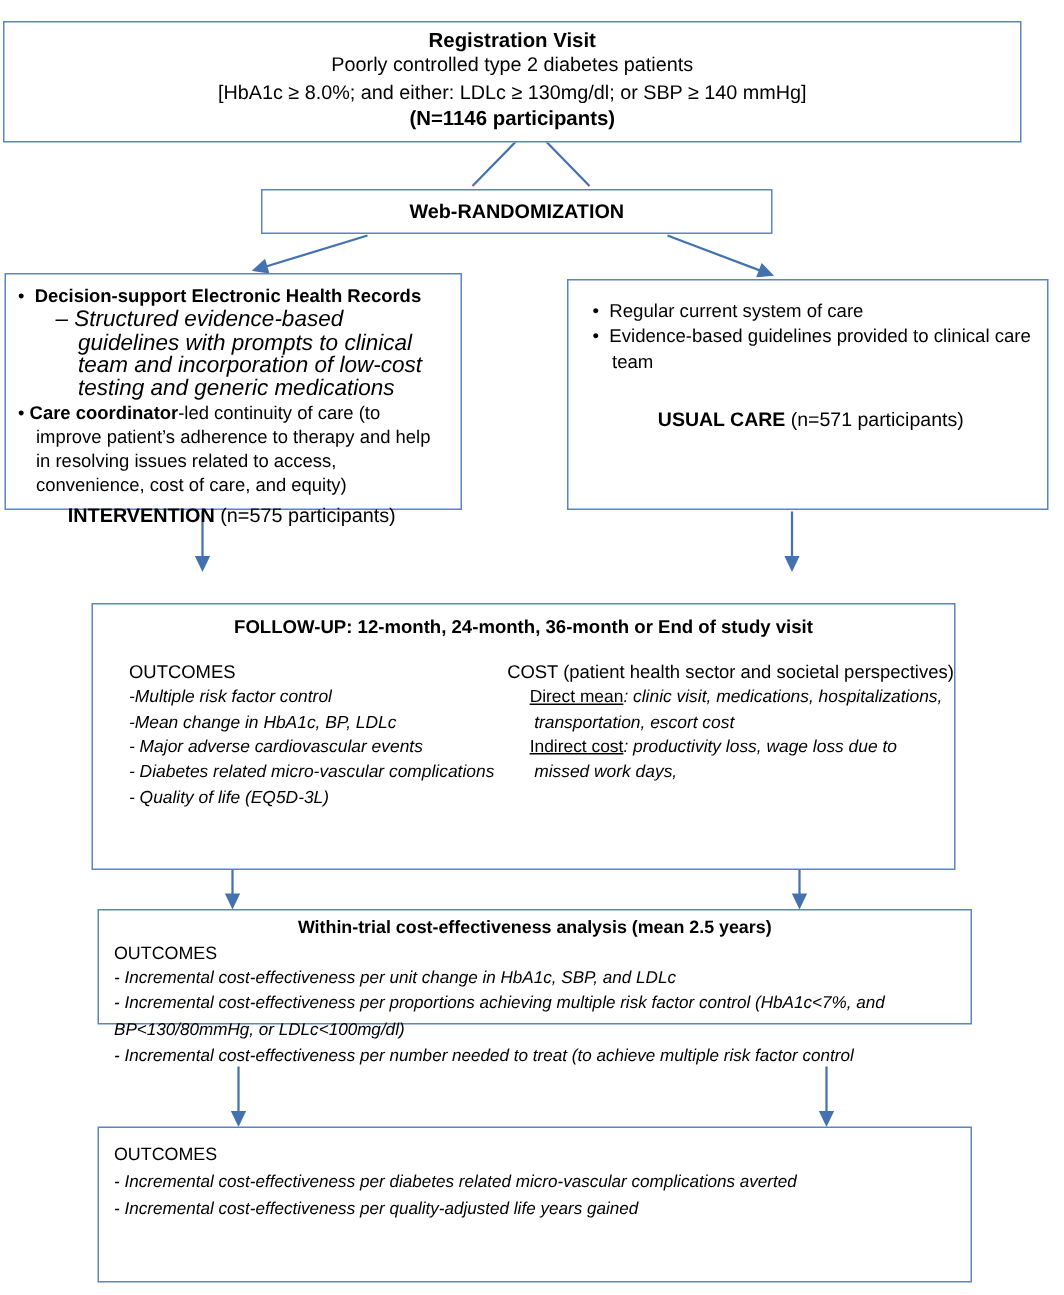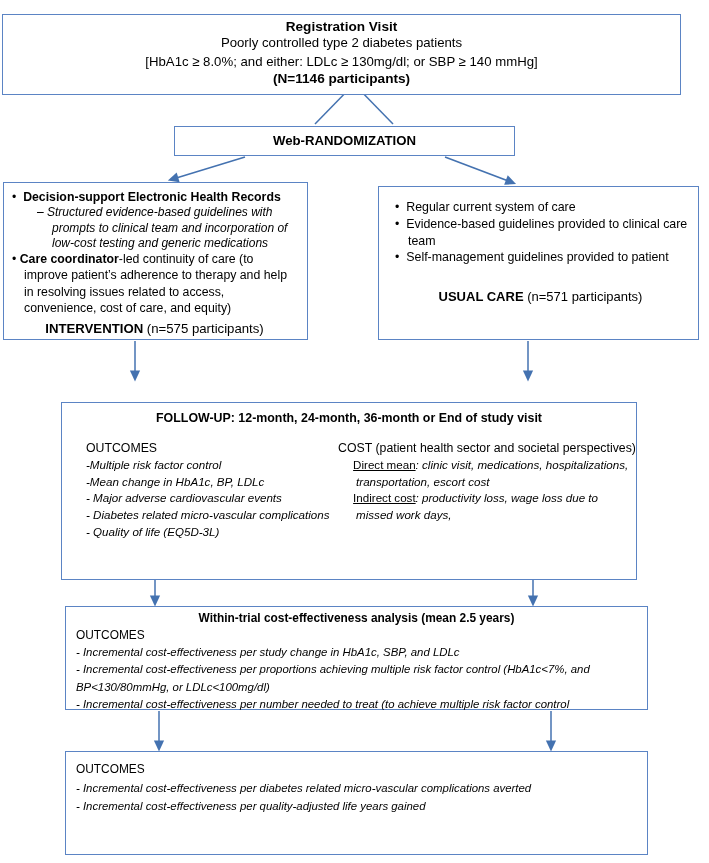--- a/index.html
+++ b/index.html
@@ -47,21 +47,21 @@
   
   #box-intervention {
     left: 3px; top: 182px; width: 305px; height: 158px;
     padding: 6px 8px 0 6px;
   }
   #box-intervention .lvl1 {
     font-size: 12.3px; line-height: 16.1px;
     padding-left: 14px; text-indent: -12px;
   }
   #box-intervention .lvl2 {
-    font-size: 12px; line-height: 15.4px;
+    font-size: 15px; line-height: 15.4px;
     font-style: italic;
     padding-left: 42px; text-indent: -15px;
   }
   #box-intervention .tail {
     font-size: 13.2px; line-height: 19px;
     text-align: center; padding-top: 3px;
   }
 
   
   #box-usualcare {
@@ -87,21 +87,21 @@
     display: flex; padding: 15px 0 0 0;
   }
   #box-followup .colL { width: 273px; padding-left: 24px; box-sizing: border-box; }
   #box-followup .colR { width: 303px; padding-left: 4px; box-sizing: border-box; }
   #box-followup .chd { font-size: 12.3px; line-height: 17.2px; }
   #box-followup .cli { font-size: 11.6px; line-height: 16.6px; font-style: italic; }
   #box-followup .rli { font-size: 11.6px; line-height: 16.6px; padding-left: 18px; text-indent: -3px; }
 
   
   #box-withintrial {
-    left: 65px; top: 606px; width: 583px; height: 104px;
+    left: 65px; top: 606px; width: 583px; height: 77px;
     padding: 4px 10px 0 10px;
   }
   #box-withintrial .hdr { font-size: 11.9px; font-weight: bold; text-align: center; }
   #box-withintrial .lbl { font-size: 11.9px; line-height: 17px; padding-top: 2px; }
   #box-withintrial .li  { font-size: 11.4px; line-height: 17.4px; font-style: italic; }
 
   
   #box-decisionmodel {
     left: 65px; top: 751px; width: 583px; height: 104px;
     padding: 6px 10px 0 10px;
@@ -168,23 +168,20 @@
       <span class="bold">INTERVENTION</span><span> (n=575 participants)</span>
     </div>
   </div>
 
   <div class="box" id="box-usualcare">
     <div class="li">
       <span>•&nbsp;&nbsp;</span><span>Regular current system of care</span>
     </div>
     <div class="li">
       <span>•&nbsp;&nbsp;</span><span>Evidence-based guidelines provided to clinical care team</span>
-    </div>
-    <div class="li">
-      <span>•&nbsp;&nbsp;</span><span>Self-management guidelines provided to patient</span>
     </div>
     <div class="tail">
       <span class="bold">USUAL CARE</span><span> (n=571 participants)</span>
     </div>
   </div>
 
   <div class="box" id="box-followup">
     <div class="hdr">FOLLOW-UP: 12-month, 24-month, 36-month or End of study visit</div>
     <div class="cols">
       <div class="colL">
@@ -203,21 +200,21 @@
         <div class="rli">
           <span class="ul">Indirect cost</span><span class="ital">: productivity loss, wage loss due to missed work days,</span>
         </div>
       </div>
     </div>
   </div>
 
   <div class="box" id="box-withintrial">
     <div class="hdr">Within-trial cost-effectiveness analysis (mean 2.5 years)</div>
     <div class="lbl">OUTCOMES</div>
-    <div class="li">- Incremental cost-effectiveness per study change in HbA1c, SBP, and LDLc</div>
+    <div class="li">- Incremental cost-effectiveness per unit change in HbA1c, SBP, and LDLc</div>
     <div class="li">- Incremental cost-effectiveness per proportions achieving multiple risk factor control (HbA1c&lt;7%, and BP&lt;130/80mmHg, or LDLc&lt;100mg/dl)</div>
     <div class="li">- Incremental cost-effectiveness per number needed to treat (to achieve multiple risk factor control</div>
   </div>
 
   <div class="box" id="box-decisionmodel">
     <div class="lbl">OUTCOMES</div>
     <div class="li">- Incremental cost-effectiveness per diabetes related micro-vascular complications averted</div>
     <div class="li">- Incremental cost-effectiveness per quality-adjusted life years gained</div>
   </div>
 

